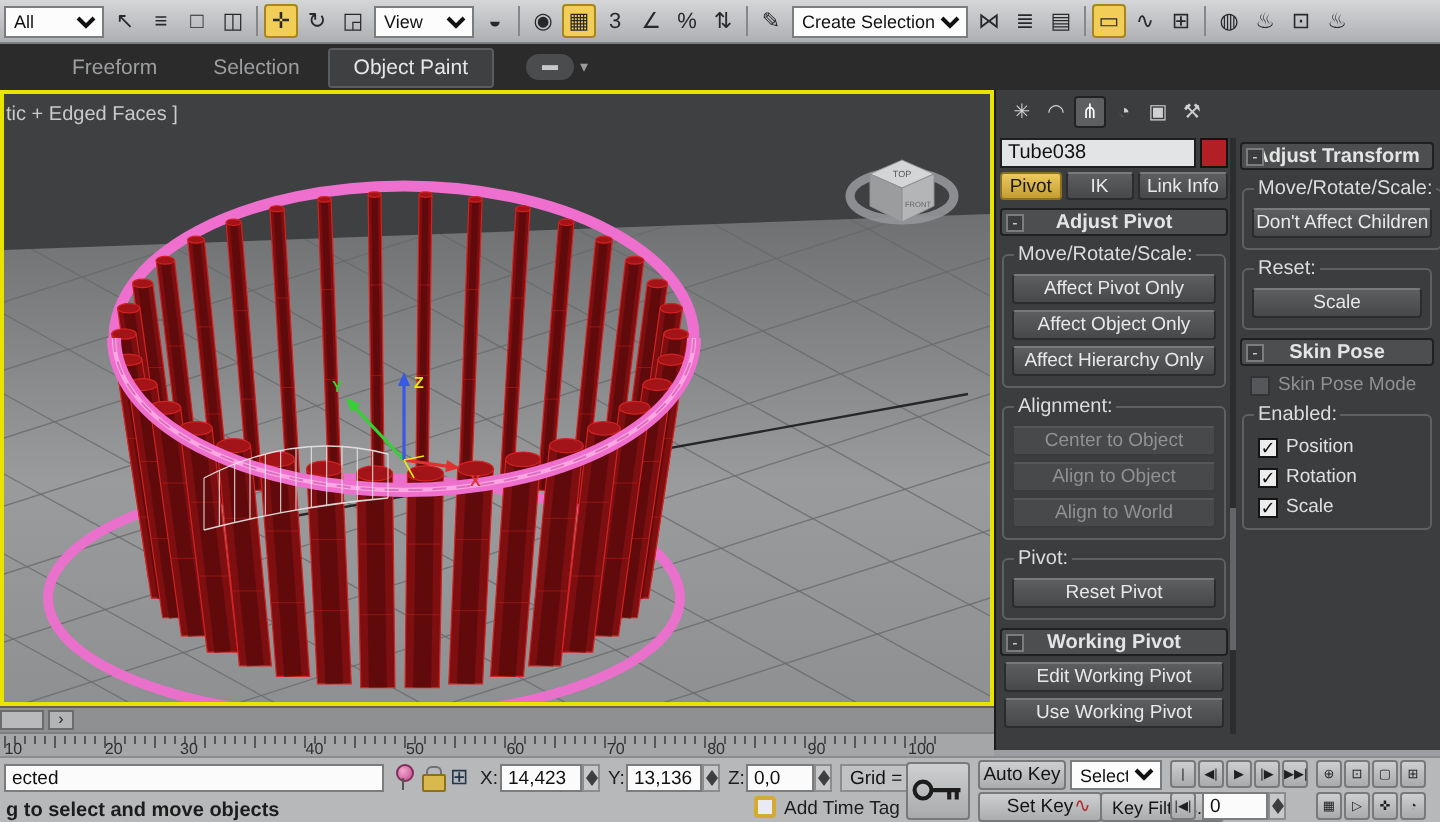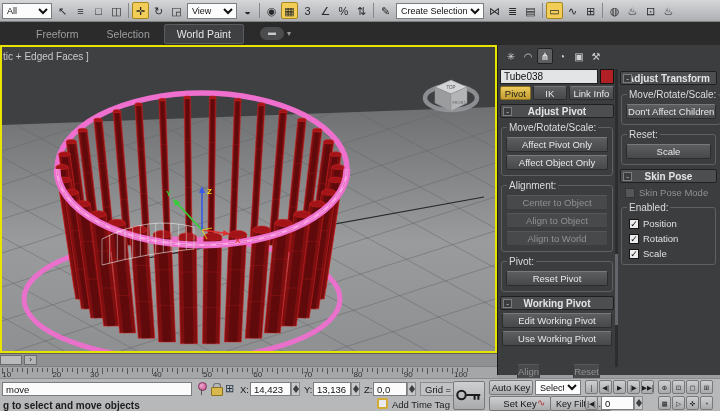--- a/index.html
+++ b/index.html
@@ -140,21 +140,21 @@
         <span class="ico">◍</span>
         <span class="ico">♨</span>
         <span class="ico">⊡</span>
         <span class="ico">♨</span>
       </span>
   </div>
 
   <div class="ribbon">
     <span class="rtab" style="margin-left:22px">Freeform</span>
     <span class="rtab">Selection</span>
-    <span class="rtab active">World Paint</span>
+    <span class="rtab active">Object Paint</span>
     <span class="rchip">▬</span>
     <span class="rcaret">▾</span>
   </div>
 
   <div class="viewport">
     <svg id="scene" viewBox="0 0 493 304">
       <defs>
         <linearGradient id="gGround" x1="0" y1="0" x2="0" y2="1">
           <stop id="gs1" offset="0" stop-color="#6e7072"></stop>
             <stop id="gs2" offset="0.55" stop-color="#9a9b9d"></stop>
@@ -438,20 +438,21 @@
       </div>
 
       <div class="rollhead">
         <span class="minus">-</span>
         <span>Adjust Pivot</span>
       </div>
       <fieldset class="grp">
         <legend>Move/Rotate/Scale:</legend>
         <div class="btn">Affect Pivot Only</div>
         <div class="btn">Affect Object Only</div>
+        <div class="btn">Affect Hierarchy Only</div>
       </fieldset>
       <fieldset class="grp">
         <legend>Alignment:</legend>
         <div class="btn dis">Center to Object</div>
         <div class="btn dis">Align to Object</div>
         <div class="btn dis">Align to World</div>
       </fieldset>
       <fieldset class="grp">
         <legend>Pivot:</legend>
         <div class="btn">Reset Pivot</div>
@@ -627,21 +628,21 @@
       <span class="tlabel" style="left: 152.8px;">40</span>
       <span class="tlabel" style="left: 203px;">50</span>
       <span class="tlabel" style="left: 253.2px;">60</span>
       <span class="tlabel" style="left: 303.4px;">70</span>
       <span class="tlabel" style="left: 353.6px;">80</span>
       <span class="tlabel" style="left: 403.8px;">90</span>
       <span class="tlabel" style="left: 454px;">100</span>
     </div>
 
   <div class="bottombar">
-    <div class="bfield" style="left:2px;top:3px;width:190px">move</div>
+    <div class="bfield" style="left:2px;top:3px;width:190px">ected</div>
     <span class="ico-pin" style="left:197px;top:3px"></span>
     <span class="ico-lock" style="left:211px;top:3px"></span>
     <span class="mini" style="left:225px;top:3px">⊞</span>
     <span class="blabel" style="left:240px;top:5px">X:</span>
     <div class="bfield" style="left:250px;top:3px;width:41px">14,423</div>
     <span class="spin" style="left:291px;top:3px"></span>
     <span class="blabel" style="left:304px;top:5px">Y:</span>
     <div class="bfield" style="left:313px;top:3px;width:38px">13,136</div>
     <span class="spin" style="left:351px;top:3px"></span>
     <span class="blabel" style="left:364px;top:5px">Z:</span>

